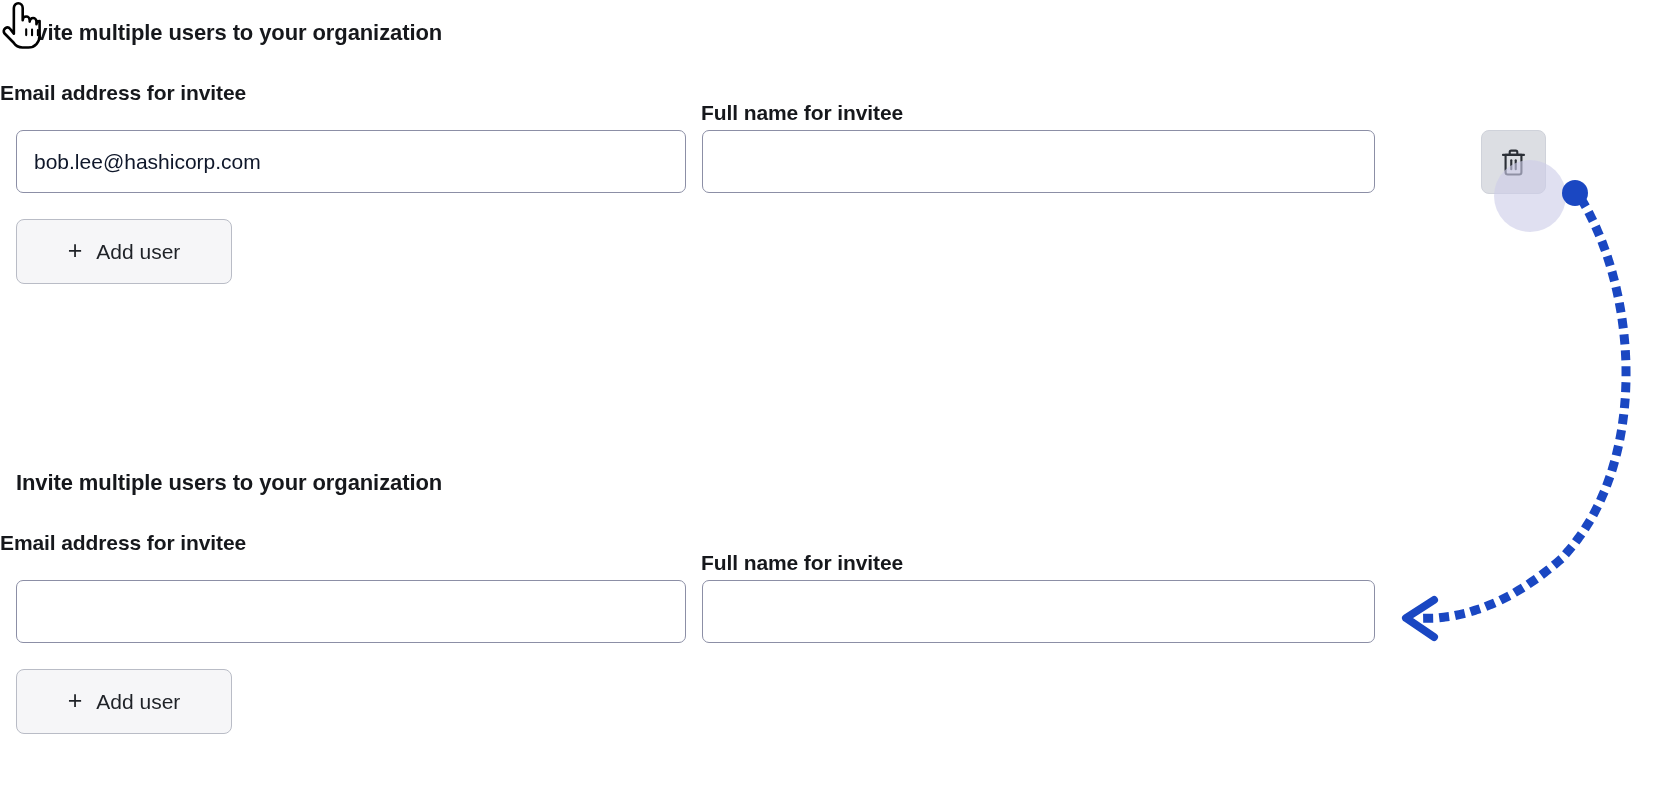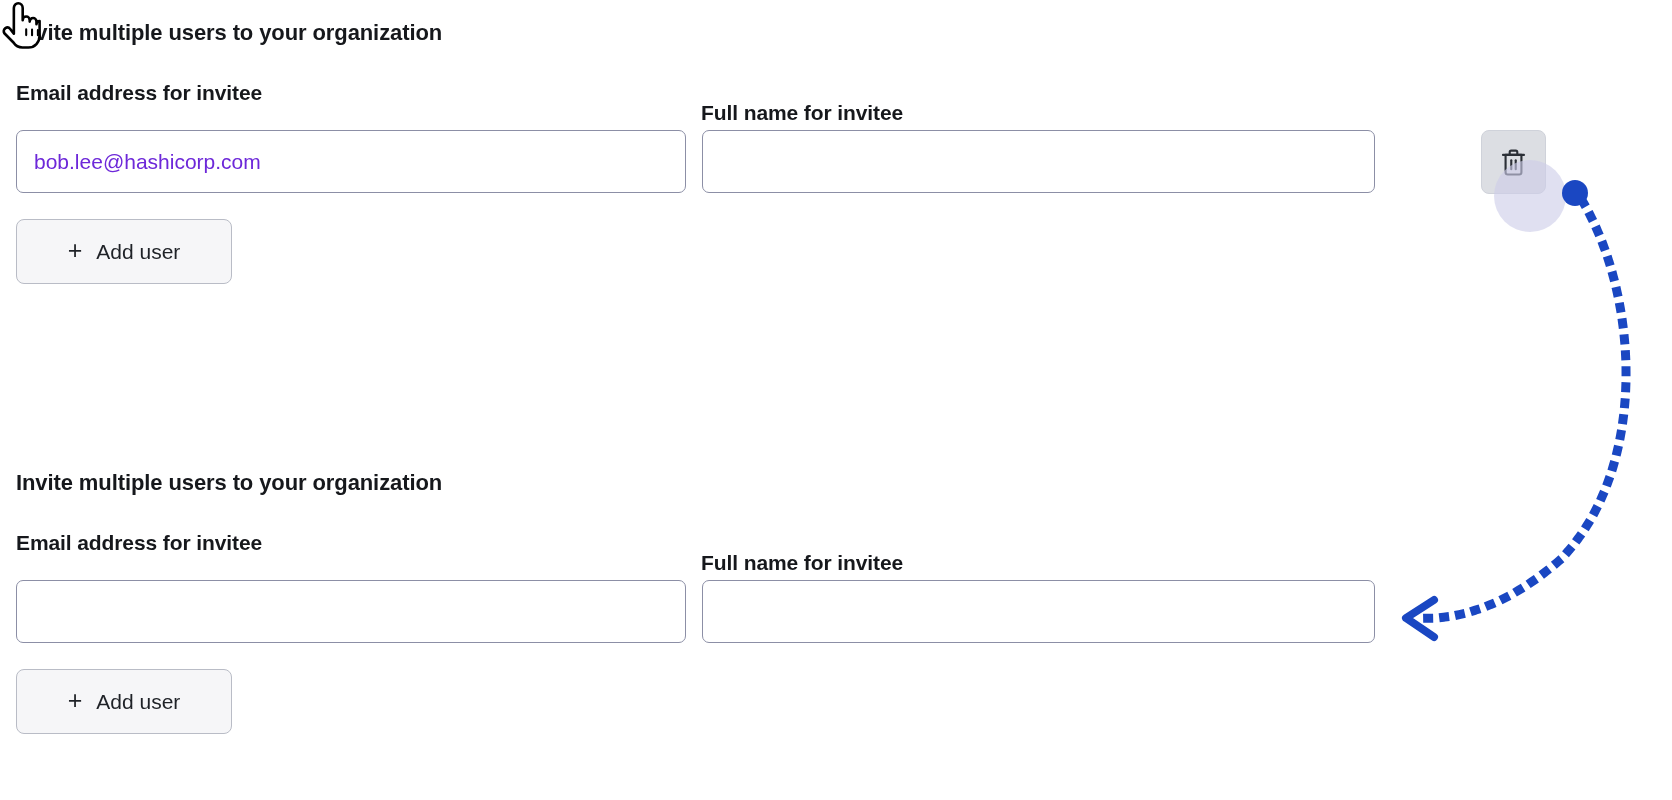--- a/index.html
+++ b/index.html
@@ -43,34 +43,34 @@
 
   .field-label {
     position: absolute;
     top: 81px;
     font-size: 21px;
     font-weight: bold;
     color: #16181c;
     letter-spacing: -0.1px;
     white-space: nowrap;
   }
-  .label-email { left: 16px; }
+  .label-email { left: 0; }
   .label-name  { left: 701px; margin-top: 20px; }
 
   .text-input {
     position: absolute;
     top: 130px;
     height: 63px;
     box-sizing: border-box;
     border: 1.6px solid #8c8fa6;
     border-radius: 7px;
     background: #ffffff;
     font-family: "Liberation Sans", sans-serif;
     font-size: 21px;
-    color: #6d28d9;
+    color: #0f172a;
     padding: 0 17px;
     outline: none;
   }
   .input-email { left: 16px; width: 670px; }
   .input-name  { left: 702px; width: 673px; }
   .text-input::placeholder { color: #9aa0aa; }
 
   .delete-button {
     position: absolute;
     left: 1481px;

